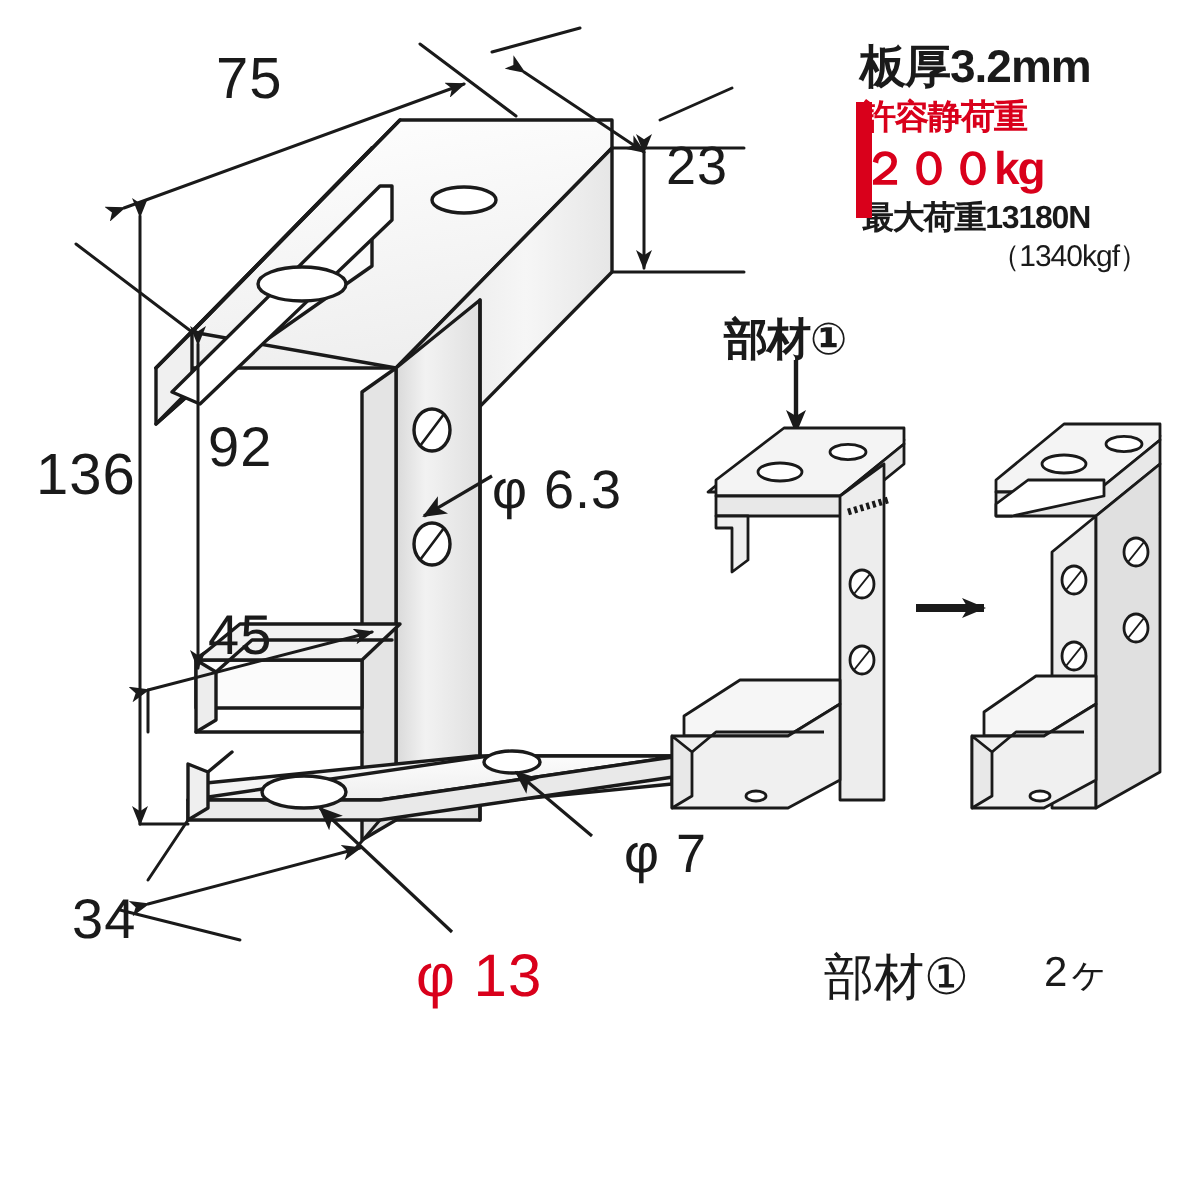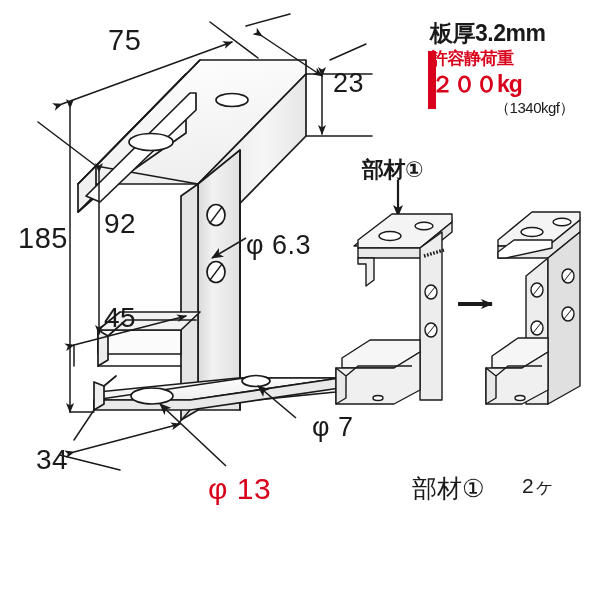--- a/index.html
+++ b/index.html
@@ -290,35 +290,36 @@
         <path d="M 486,368 L 522,368 L 548,352 L 548,390 L 522,404 L 486,404 Z" fill="#f0f0f0"></path>
         <path d="M 486,368 L 486,404 L 496,398 L 496,376 Z" fill="#e8e8e8"></path>
         <path d="M 496,376 L 508,366 L 542,366"></path>
         <ellipse cx="520" cy="398" rx="5" ry="2.5" fill="#ffffff"></ellipse>
       </g>
     </g>
   </svg>
 
   <div class="dim-text dim-75">75</div>
   <div class="dim-text dim-23">23</div>
-  <div class="dim-text dim-136">185</div>
+  <div class="dim-text dim-136">136</div>
   <div class="dim-text dim-92">92</div>
   <div class="dim-text dim-45">45</div>
   <div class="dim-text dim-34">34</div>
 
   <div class="dim-text dim-phi63">φ 6.3</div>
   <div class="dim-text dim-phi7">φ 7</div>
   <div class="dim-text dim-phi13">φ 13</div>
 
   <div id="spec-box">
     <div class="spec-thickness">板厚3.2mm</div>
     <div class="spec-load-wrap">
       <div class="spec-redbar"></div>
       <div class="spec-load-label">許容静荷重</div>
       <div class="spec-load-value">２００kg</div>
+      <div class="spec-max">最大荷重13180N</div>
     </div>
     <div class="spec-kgf">（1340kgf）</div>
   </div>
 
   <div class="asm-label asm-top">部材①</div>
   <div class="asm-caption">部材①</div>
   <div class="asm-qty">2ヶ</div>
 
 </div>
 

